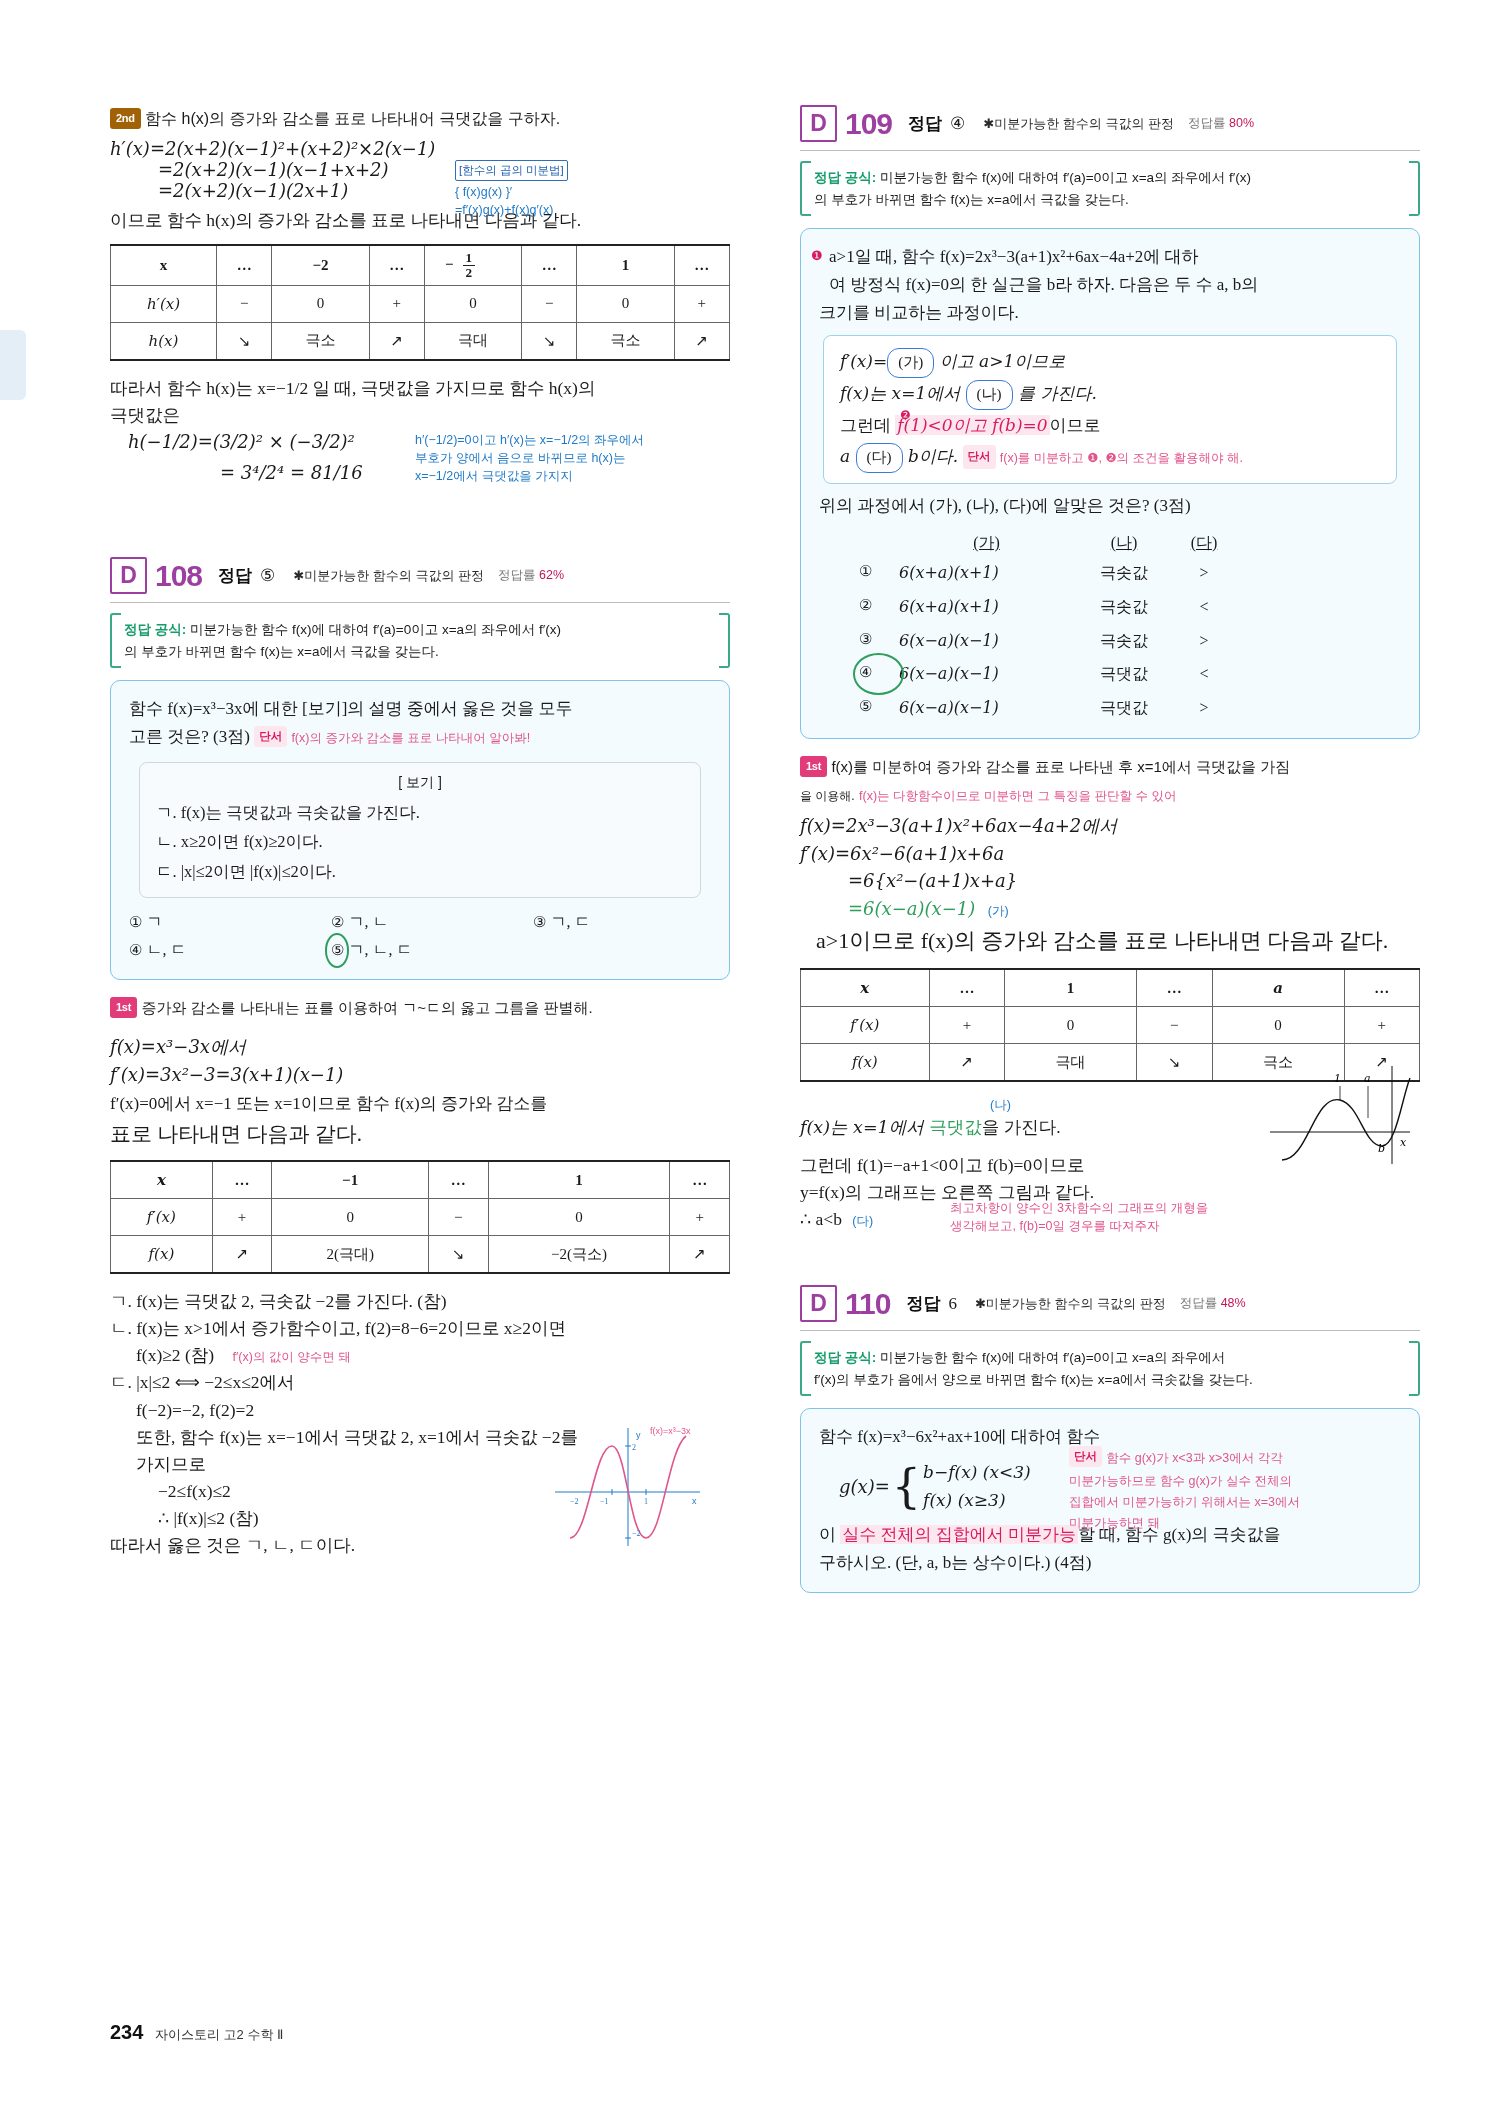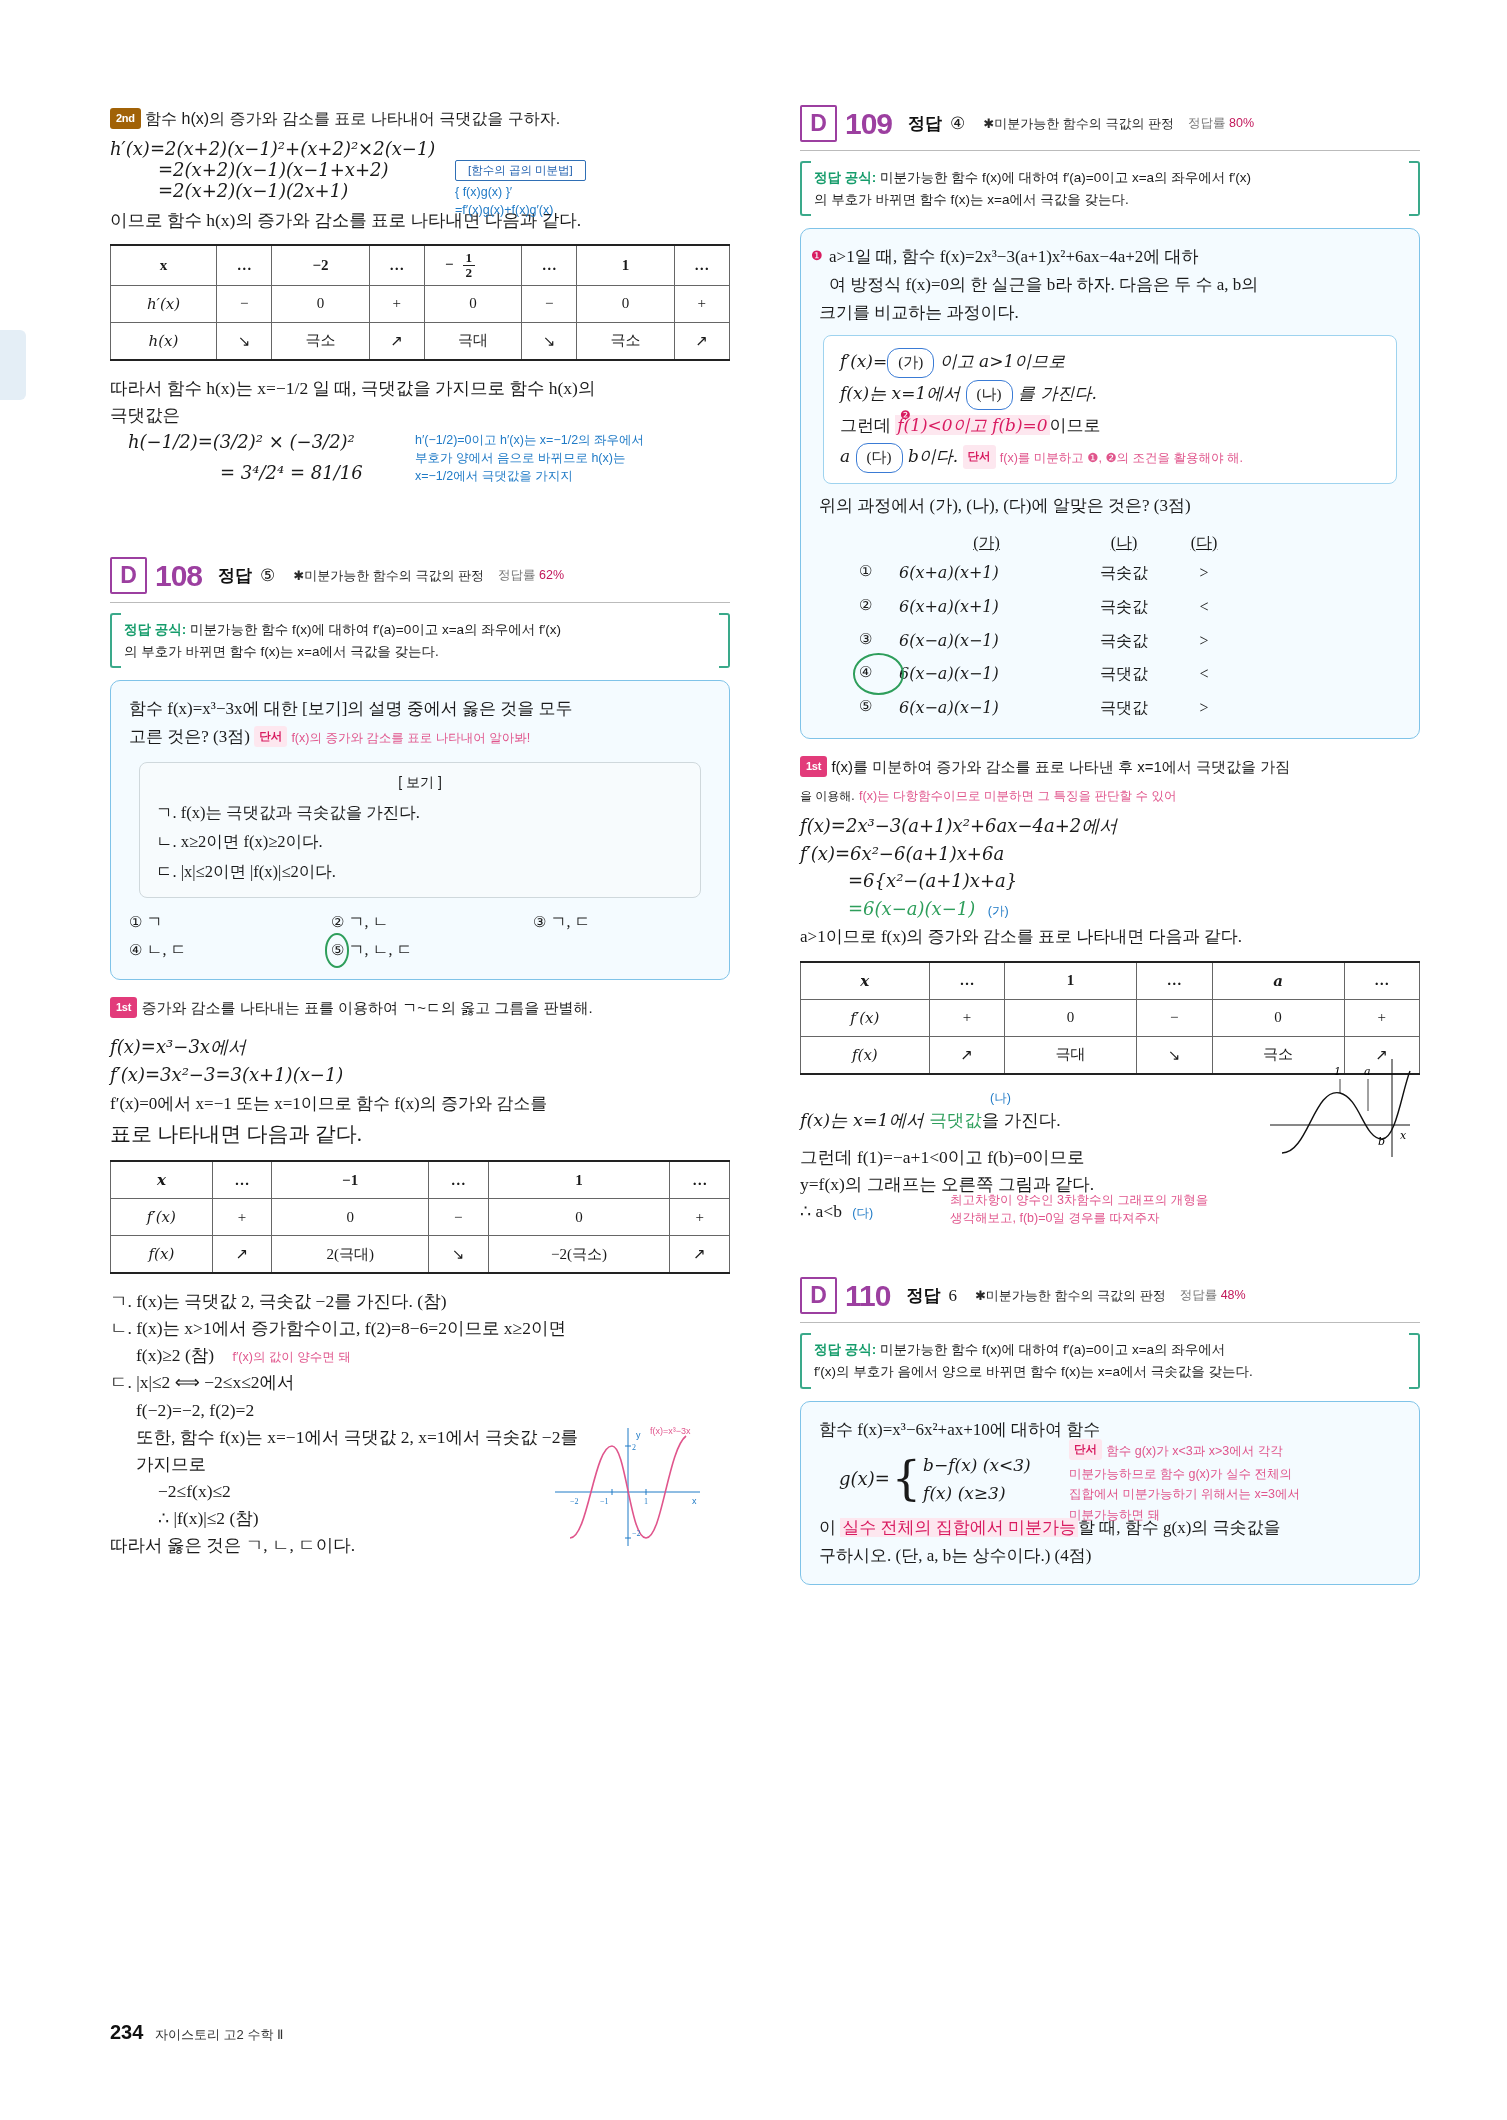--- a/index.html
+++ b/index.html
@@ -174,21 +174,21 @@
     font-size:12.5px;
     font-family:"Liberation Sans",sans-serif;
     line-height:1.45;
   }
   .anno-pink{color:#e0558c;}
   .note-box{
     border:1px solid #2f6fb5;
     font-size:11.5px;
     font-family:"Liberation Sans",sans-serif;
     color:#1f5fae;
-    padding:2px 12px;
+    padding:2px 3px;
     display:inline-block;
     border-radius:2px;
   }
 
   .hl-pink{background:#fde7ef;color:#d81b60;padding:0 2px;}
   .grn{color:#2e9e5b;}
 
   .footer{
     position:absolute;
     left:110px;bottom:76px;
@@ -533,21 +533,21 @@
           <span class="k" style="font-size:12px;">을 이용해.</span>
           <span class="anno anno-pink">f(x)는 다항함수이므로 미분하면 그 특징을 판단할 수 있어</span>
         </div>
         <div class="math" style="font-size:18px;margin-top:4px;">f(x)=2x³−3(a+1)x²+6ax−4a+2에서</div>
         <div class="math" style="font-size:18px;">f′(x)=6x²−6(a+1)x+6a</div>
         <div class="math indent2" style="font-size:18px;">=6{x²−(a+1)x+a}</div>
         <div class="indent2" style="font-size:18px;">
           <span class="math grn">=6(x−a)(x−1)</span>
           <span class="anno" style="margin-left:8px;">(가)</span>
         </div>
-        <div style="font-size:17px;">a&gt;1이므로 f(x)의 증가와 감소를 표로 나타내면 다음과 같다.</div>
+        <div style="font-size:22px;margin-left:16px;">a&gt;1이므로 f(x)의 증가와 감소를 표로 나타내면 다음과 같다.</div>
       </div>
 
       <table class="vt">
         <tbody>
             <tr>
           <th class="math">x</th>
           <th>…</th>
           <th>1</th>
           <th>…</th>
           <th class="math">a</th>

